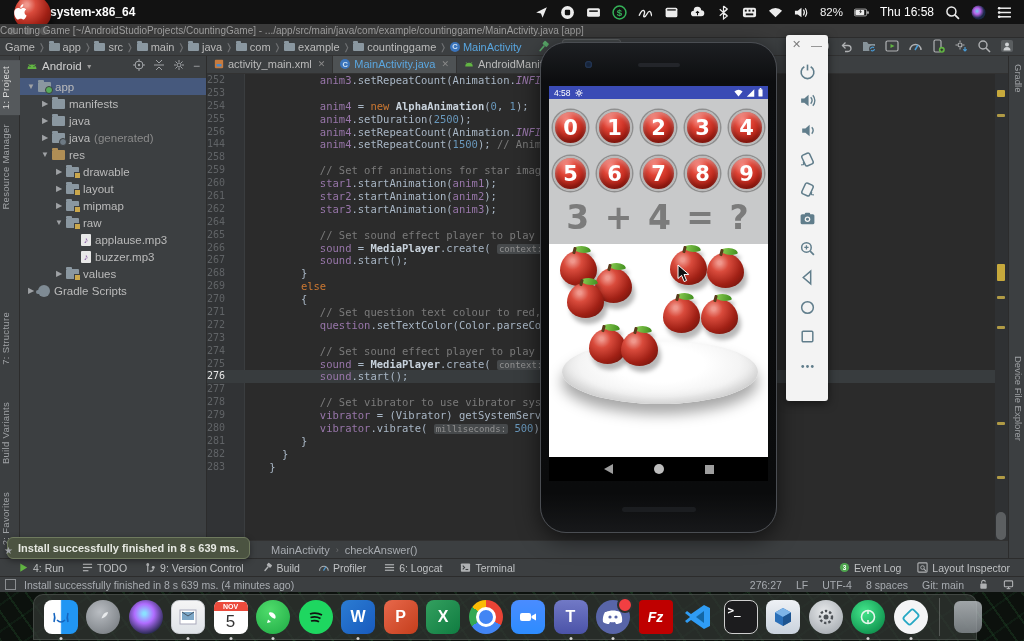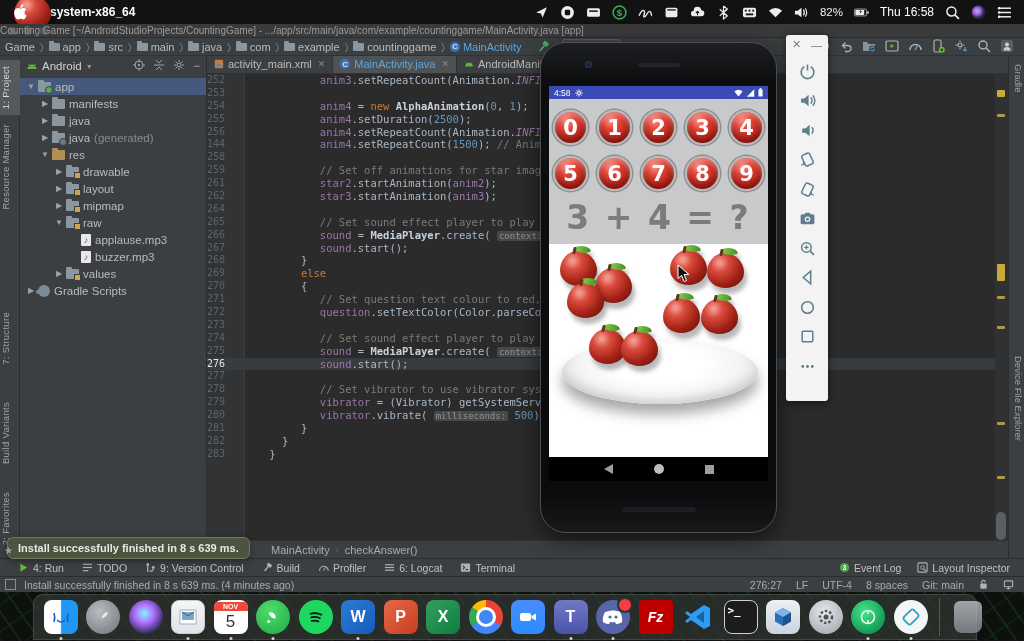--- a/index.html
+++ b/index.html
@@ -558,20 +558,21 @@
       <div id="gutterbg"></div>
       <div id="code">
           <div class="cl"><span class="gnum">252</span><span style="padding-left: 12ch;"><span class="tk-f">anim3</span><span class="tk-p">.setRepeatCount(Animation.</span><span class="tk-ci">INFINITE</span><span class="tk-p">);</span></span></div>
           <div class="cl"><span class="gnum">253</span><span style="padding-left: 0ch;"></span></div>
           <div class="cl"><span class="gnum">254</span><span style="padding-left: 12ch;"><span class="tk-f">anim4</span><span class="tk-p"> = </span><span class="tk-k">new</span><span class="tk-p"> </span><span class="tk-b">AlphaAnimation</span><span class="tk-p">(</span><span class="tk-n">0</span><span class="tk-p">, </span><span class="tk-n">1</span><span class="tk-p">);</span></span></div>
           <div class="cl"><span class="gnum">255</span><span style="padding-left: 12ch;"><span class="tk-f">anim4</span><span class="tk-p">.setDuration(</span><span class="tk-n">2500</span><span class="tk-p">);</span></span></div>
           <div class="cl"><span class="gnum">256</span><span style="padding-left: 12ch;"><span class="tk-f">anim4</span><span class="tk-p">.setRepeatCount(Animation.</span><span class="tk-ci">INFINITE</span><span class="tk-p">);</span></span></div>
           <div class="cl"><span class="gnum">144</span><span style="padding-left: 12ch;"><span class="tk-f">anim4</span><span class="tk-p">.setRepeatCount(</span><span class="tk-n">1500</span><span class="tk-p">); </span><span class="tk-c">// Animation 4 g</span></span></div>
           <div class="cl"><span class="gnum">258</span><span style="padding-left: 0ch;"></span></div>
           <div class="cl"><span class="gnum">259</span><span style="padding-left: 12ch;"><span class="tk-c">// Set off animations for star images</span></span></div>
+          <div class="cl"><span class="gnum">260</span><span style="padding-left: 12ch;"><span class="tk-f">star1</span><span class="tk-p">.startAnimation(</span><span class="tk-f">anim1</span><span class="tk-p">);</span></span></div>
           <div class="cl"><span class="gnum">261</span><span style="padding-left: 12ch; text-align: center;"><span class="tk-f">star2</span><span class="tk-p">.startAnimation(</span><span class="tk-f">anim2</span><span class="tk-p">);</span></span></div>
           <div class="cl"><span class="gnum">262</span><span style="padding-left: 12ch;"><span class="tk-f">star3</span><span class="tk-p">.startAnimation(</span><span class="tk-f">anim3</span><span class="tk-p">);</span></span></div>
           <div class="cl"><span class="gnum">264</span><span style="padding-left: 0ch;"></span></div>
           <div class="cl"><span class="gnum">265</span><span style="padding-left: 12ch;"><span class="tk-c">// Set sound effect player to play applause</span></span></div>
           <div class="cl"><span class="gnum">266</span><span style="padding-left: 12ch;"><span class="tk-f">sound</span><span class="tk-p"> = </span><span class="tk-b">MediaPlayer</span><span class="tk-p">.</span><span class="tk-mi">create</span><span class="tk-p">( </span><span class="tk-h">context:</span><span class="tk-p"> </span><span class="tk-b">MainActi</span></span></div>
           <div class="cl"><span class="gnum">267</span><span style="padding-left: 12ch;"><span class="tk-f">sound</span><span class="tk-p">.start();</span></span></div>
           <div class="cl"><span class="gnum">268</span><span style="padding-left: 9ch;"><span class="tk-p">}</span></span></div>
           <div class="cl"><span class="gnum">269</span><span style="padding-left: 9ch;"><span class="tk-k">else</span></span></div>
           <div class="cl"><span class="gnum">270</span><span style="padding-left: 9ch;"><span class="tk-p">{</span></span></div>
           <div class="cl"><span class="gnum">271</span><span style="padding-left: 12ch;"><span class="tk-c">// Set question text colour to red, indicati</span></span></div>

